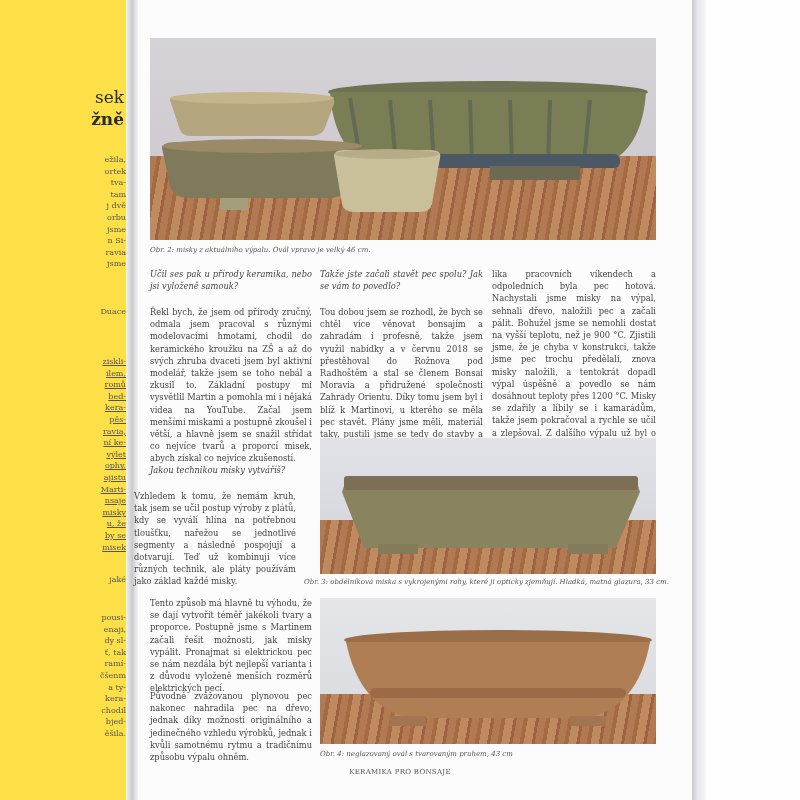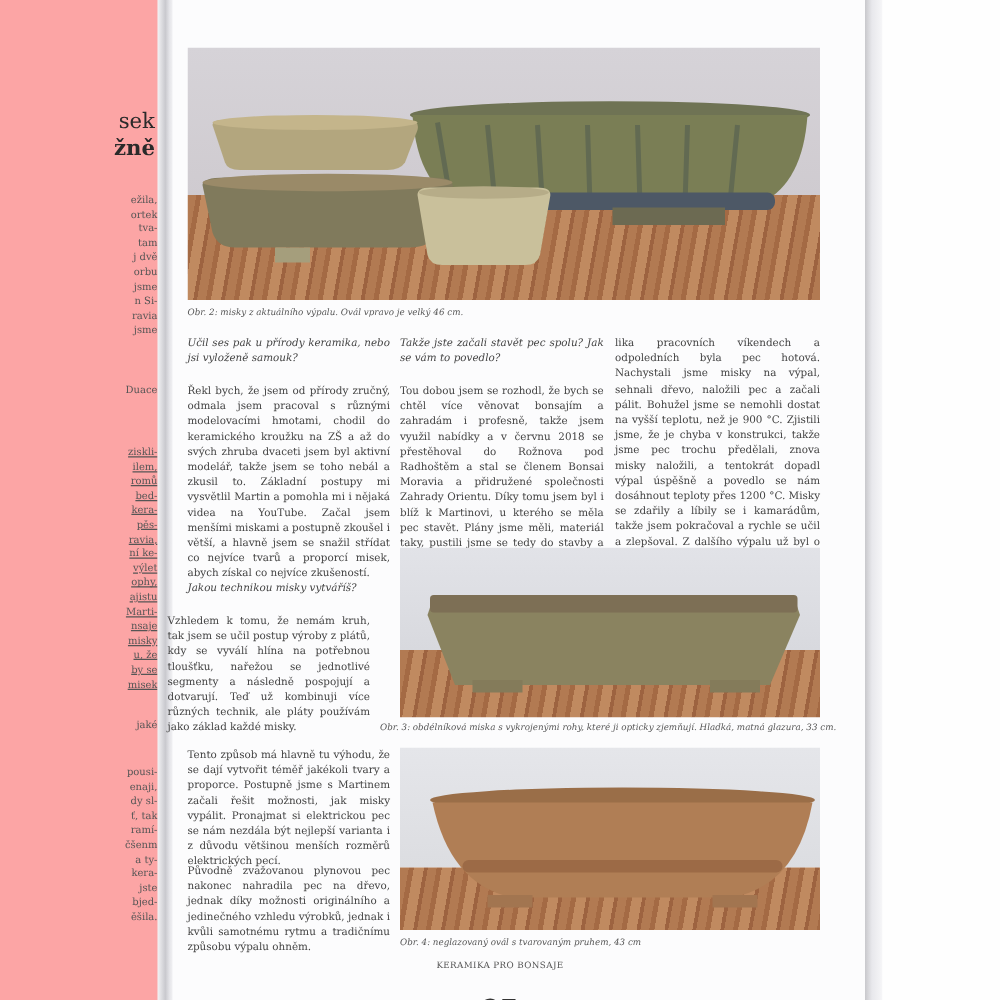--- a/index.html
+++ b/index.html
@@ -1,18 +1,18 @@
 <!DOCTYPE html>
 <html><head>
 <meta charset="utf-8">
 <style>
   html, body { margin:0; padding:0; }
   body { width:800px; height:800px; background:#ffffff; position:relative; overflow:hidden;
          font-family:"DejaVu Serif", serif; color:#3a3a3a; }
-  .left-page { position:absolute; left:0; top:0; width:132px; height:800px; background:#fca5a5; overflow:hidden; }
+  .left-page { position:absolute; left:0; top:0; width:132px; height:800px; background:#fde047; overflow:hidden; }
   .left-heading { position:absolute; right:8px; font-size:17px; color:#2a2a2a; text-align:right; line-height:22px; }
   .left-col { position:absolute; right:6px; width:40px; font-size:8px; line-height:11.6px; text-align:right; color:#555; white-space:nowrap; }
   .gutter { position:absolute; left:126px; top:0; width:14px; height:800px;
             background:linear-gradient(to right,#f3f3f5,#c9c9ce 45%,#e6e6ea 70%,#fafafa); }
   .right-page { position:absolute; left:138px; top:0; width:554px; height:800px; background:#fcfcfd; }
   .right-edge { position:absolute; left:692px; top:0; width:14px; height:800px;
                 background:linear-gradient(to right,#c8c8cc,#e8e8ec 40%,#f6f6f8); }
   .outside { position:absolute; left:706px; top:0; width:94px; height:800px; background:#fefefe; }
 
   .photo { position:absolute; overflow:hidden; }
@@ -71,21 +71,21 @@
   <div class="left-col" style="top:574px;">jaké</div>
   <div class="left-col" style="top:612px;">
     <div>pousi-</div>
     <div>enaji,</div>
     <div>dy sl-</div>
     <div>ť, tak</div>
     <div>ramí-</div>
     <div>čšenm</div>
     <div>a ty-</div>
     <div>kera-</div>
-    <div>jste</div>
+    <div>chodil</div>
     <div>bjed-</div>
     <div>ěšila.</div>
   </div>
 </div>
 
 <div class="gutter"></div>
 
 <div class="right-page"></div>
 
 <div class="photo" style="left:150px; top:38px; width:506px; height:202px;">
@@ -108,21 +108,21 @@
     <path d="M184 118 Q184 112 194 112 L280 112 Q292 112 290 120 L282 166 Q280 174 270 174 L204 174 Q194 174 192 166 Z" fill="#c9c09b"></path>
     <ellipse cx="237" cy="116" rx="52" ry="5" fill="#b6ac88"></ellipse>
   </svg>
 </div>
 <div class="caption" style="left:150px; top:246px;">Obr. 2: misky z aktuálního výpalu. Ovál vpravo je velký 46 cm.</div>
 
 <div class="q" style="left:150px; top:268px; width:162px;">Učil ses pak u přírody keramika, nebo jsi vyloženě samouk?</div>
 <div class="p" style="left:150px; top:306px; width:162px;">Řekl bych, že jsem od přírody zručný, odmala jsem pracoval s různými modelovacími hmotami, chodil do keramického kroužku na ZŠ a až do svých zhruba dvaceti jsem byl aktivní modelář, takže jsem se toho nebál a zkusil to. Základní postupy mi vysvětlil Martin a pomohla mi i nějaká videa na YouTube. Začal jsem menšími miskami a postupně zkoušel i větší, a hlavně jsem se snažil střídat co nejvíce tvarů a proporcí misek, abych získal co nejvíce zkušeností.</div>
 <div class="q" style="left:150px; top:464px; width:162px;">Jakou technikou misky vytváříš?</div>
 <div class="p" style="left:134px; top:490px; width:162px;">Vzhledem k tomu, že nemám kruh, tak jsem se učil postup výroby z plátů, kdy se vyválí hlína na potřebnou tloušťku, nařežou se jednotlivé segmenty a následně pospojují a dotvarují. Teď už kombinuji více různých technik, ale pláty používám jako základ každé misky.</div>
-<div class="p" style="left:150px; top:597px; width:162px;">Tento způsob má hlavně tu výhodu, že se dají vytvořit téměř jakékoli tvary a proporce. Postupně jsme s Martinem začali řešit možnosti, jak misky vypálit. Pronajmat si elektrickou pec se nám nezdála být nejlepší varianta i z důvodu většinou menších rozměrů elektrických pecí.</div>
+<div class="p" style="left:150px; top:597px; width:162px;">Tento způsob má hlavně tu výhodu, že se dají vytvořit téměř jakékoli tvary a proporce. Postupně jsme s Martinem začali řešit možnosti, jak misky vypálit. Pronajmat si elektrickou pec se nám nezdála být nejlepší varianta i z důvodu vyloženě menších rozměrů elektrických pecí.</div>
 <div class="p" style="left:150px; top:690px; width:162px;">Původně zvažovanou plynovou pec nakonec nahradila pec na dřevo, jednak díky možnosti originálního a jedinečného vzhledu výrobků, jednak i kvůli samotnému rytmu a tradičnímu způsobu výpalu ohněm.</div>
 
 <div class="q" style="left:320px; top:268px; width:163px;">Takže jste začali stavět pec spolu? Jak se vám to povedlo?</div>
 <div class="p" style="left:320px; top:306px; width:163px;">Tou dobou jsem se rozhodl, že bych se chtěl více věnovat bonsajím a zahradám i profesně, takže jsem využil nabídky a v červnu 2018 se přestěhoval do Rožnova pod Radhoštěm a stal se členem Bonsai Moravia a přidružené společnosti Zahrady Orientu. Díky tomu jsem byl i blíž k Martinovi, u kterého se měla pec stavět. Plány jsme měli, materiál taky, pustili jsme se tedy do stavby a po něko-</div>
 
 <div class="p" style="left:492px; top:268px; width:164px;">lika pracovních víkendech a odpoledních byla pec hotová. Nachystali jsme misky na výpal, sehnali dřevo, naložili pec a začali pálit. Bohužel jsme se nemohli dostat na vyšší teplotu, než je 900 °C. Zjistili jsme, že je chyba v konstrukci, takže jsme pec trochu předělali, znova misky naložili, a tentokrát dopadl výpal úspěšně a povedlo se nám dosáhnout teploty přes 1200 °C. Misky se zdařily a líbily se i kamarádům, takže jsem pokračoval a rychle se učil a zlepšoval. Z dalšího výpalu už byl o pár misek i zájem, za-</div>
 
 <div class="photo" style="left:320px; top:438px; width:336px; height:136px;">
   <div class="wall" style="height:82px; background:linear-gradient(#e2e3e8,#d8d9de);"></div>
   <div class="table" style="top:82px;"></div>

